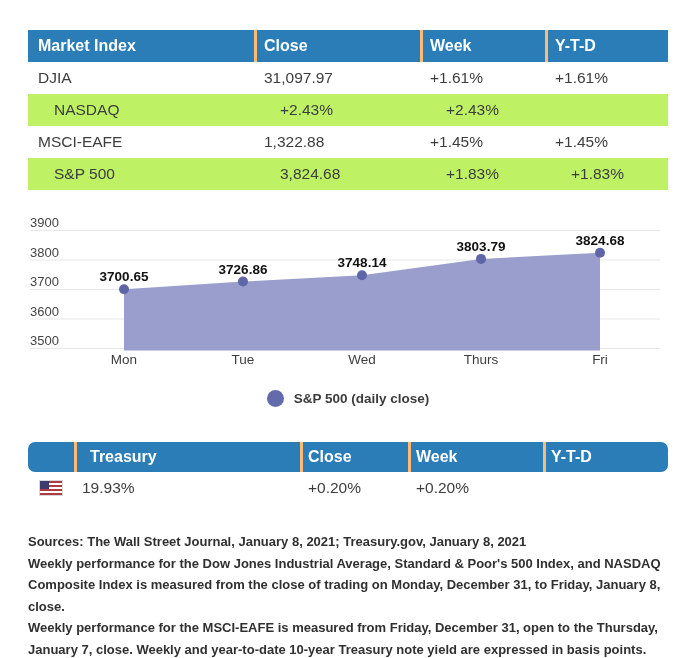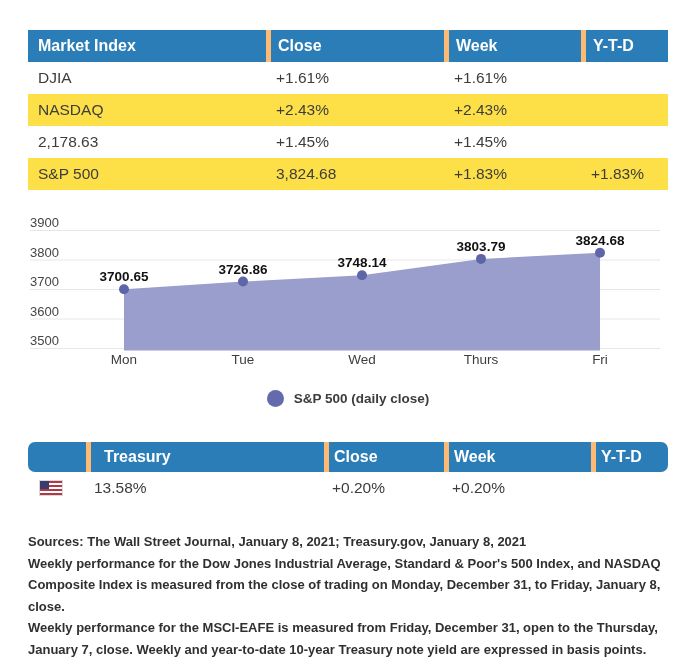--- a/index.html
+++ b/index.html
@@ -10,30 +10,30 @@
 
   
   .gtable { position:absolute; left:28px; width:640px; }
   .grow { display:grid; align-items:center; }
   .t1 .grow { grid-template-columns:226px 166px 125px 123px; height:32px; }
   .t2 .grow { grid-template-columns:46px 226px 108px 135px 125px;border-radius:7px; }
   .t2 .grow.header { height:30px; }
   .t2 .grow.body  { height:32px; }
 
   .grow.header { background:#2B7DB8; color:#ffffff; font-weight:bold; font-size:16px; }
-  .grow { color:#3D3D3D; font-size:15.5px;gap:12px; }
+  .grow { color:#3D3D3D; font-size:15.5px; }
   .grow.header .cell { height:100%; display:flex; align-items:center; }
   .grow .cell { padding-left:10px; box-sizing:border-box; }
-  .grow.header .cell:not(:first-child) { border-left:5px solid #fdba74; padding-left:7px; }
+  .grow.header .cell:not(:first-child) { border-left:3px solid #fdba74; padding-left:7px; }
   .t2 .grow .cell.name  { padding-left:16px; }
   .t2 .grow.header .cell.name { padding-left:13px; }
   .t2 .grow .cell.val   { padding-left:8px; }
   .t2 .grow.header .cell.val { padding-left:5px; }
   .t2 .grow .cell.flagcell { padding-left:0; display:flex; justify-content:center; }
-  .alt { background:#fde047; }
+  .alt { background:#bef264;padding-left:16px; }
 
   .t1 { top:30px; }
   .t2 { top:442px; }
 
   
   .flag { position:relative; width:22px; height:14px;
           background:repeating-linear-gradient(to bottom,#B03A44 0 2px,#ffffff 2px 4px);
           outline:1px solid #d8d8d8; }
   .flag .canton { position:absolute; left:0; top:0; width:9px; height:8px; background:#3C3B6E; }
 
@@ -57,30 +57,32 @@
 
   <div class="gtable t1">
     <div class="grow header">
       <div class="cell">Market Index</div>
       <div class="cell">Close</div>
       <div class="cell">Week</div>
       <div class="cell">Y-T-D</div>
     </div>
     <div class="grow">
       <div class="cell">DJIA</div>
+      <div class="cell">31,097.97</div>
       <div class="cell">+1.61%</div>
       <div class="cell">+1.61%</div>
     </div>
     <div class="grow alt">
       <div class="cell">NASDAQ</div>
       <div class="cell">+2.43%</div>
       <div class="cell">+2.43%</div>
     </div>
     <div class="grow">
-      <div class="cell">2,178.63</div>
+      <div class="cell">MSCI-EAFE</div>
+      <div class="cell">1,322.88</div>
       <div class="cell">+1.45%</div>
       <div class="cell">+1.45%</div>
     </div>
     <div class="grow alt">
       <div class="cell">S&amp;P 500</div>
       <div class="cell">3,824.68</div>
       <div class="cell">+1.83%</div>
       <div class="cell">+1.83%</div>
     </div>
   </div>
@@ -126,21 +128,21 @@
       <div class="cell val">Close</div>
       <div class="cell val">Week</div>
       <div class="cell val">Y-T-D</div>
     </div>
     <div class="grow body">
       <div class="cell flagcell">
         <div class="flag">
             <div class="canton"></div>
           </div>
       </div>
-      <div class="cell val">13.58%</div>
+      <div class="cell val">19.93%</div>
       <div class="cell val">+0.20%</div>
       <div class="cell val">+0.20%</div>
     </div>
   </div>
 
   <div class="notes">
     <div>Sources: The Wall Street Journal, January 8, 2021; Treasury.gov, January 8, 2021</div>
     <div>Weekly performance for the Dow Jones Industrial Average, Standard &amp; Poor's 500 Index, and NASDAQ</div>
     <div>Composite Index is measured from the close of trading on Monday, December 31, to Friday, January 8, close.</div>
     <div>Weekly performance for the MSCI-EAFE is measured from Friday, December 31, open to the Thursday,</div>

